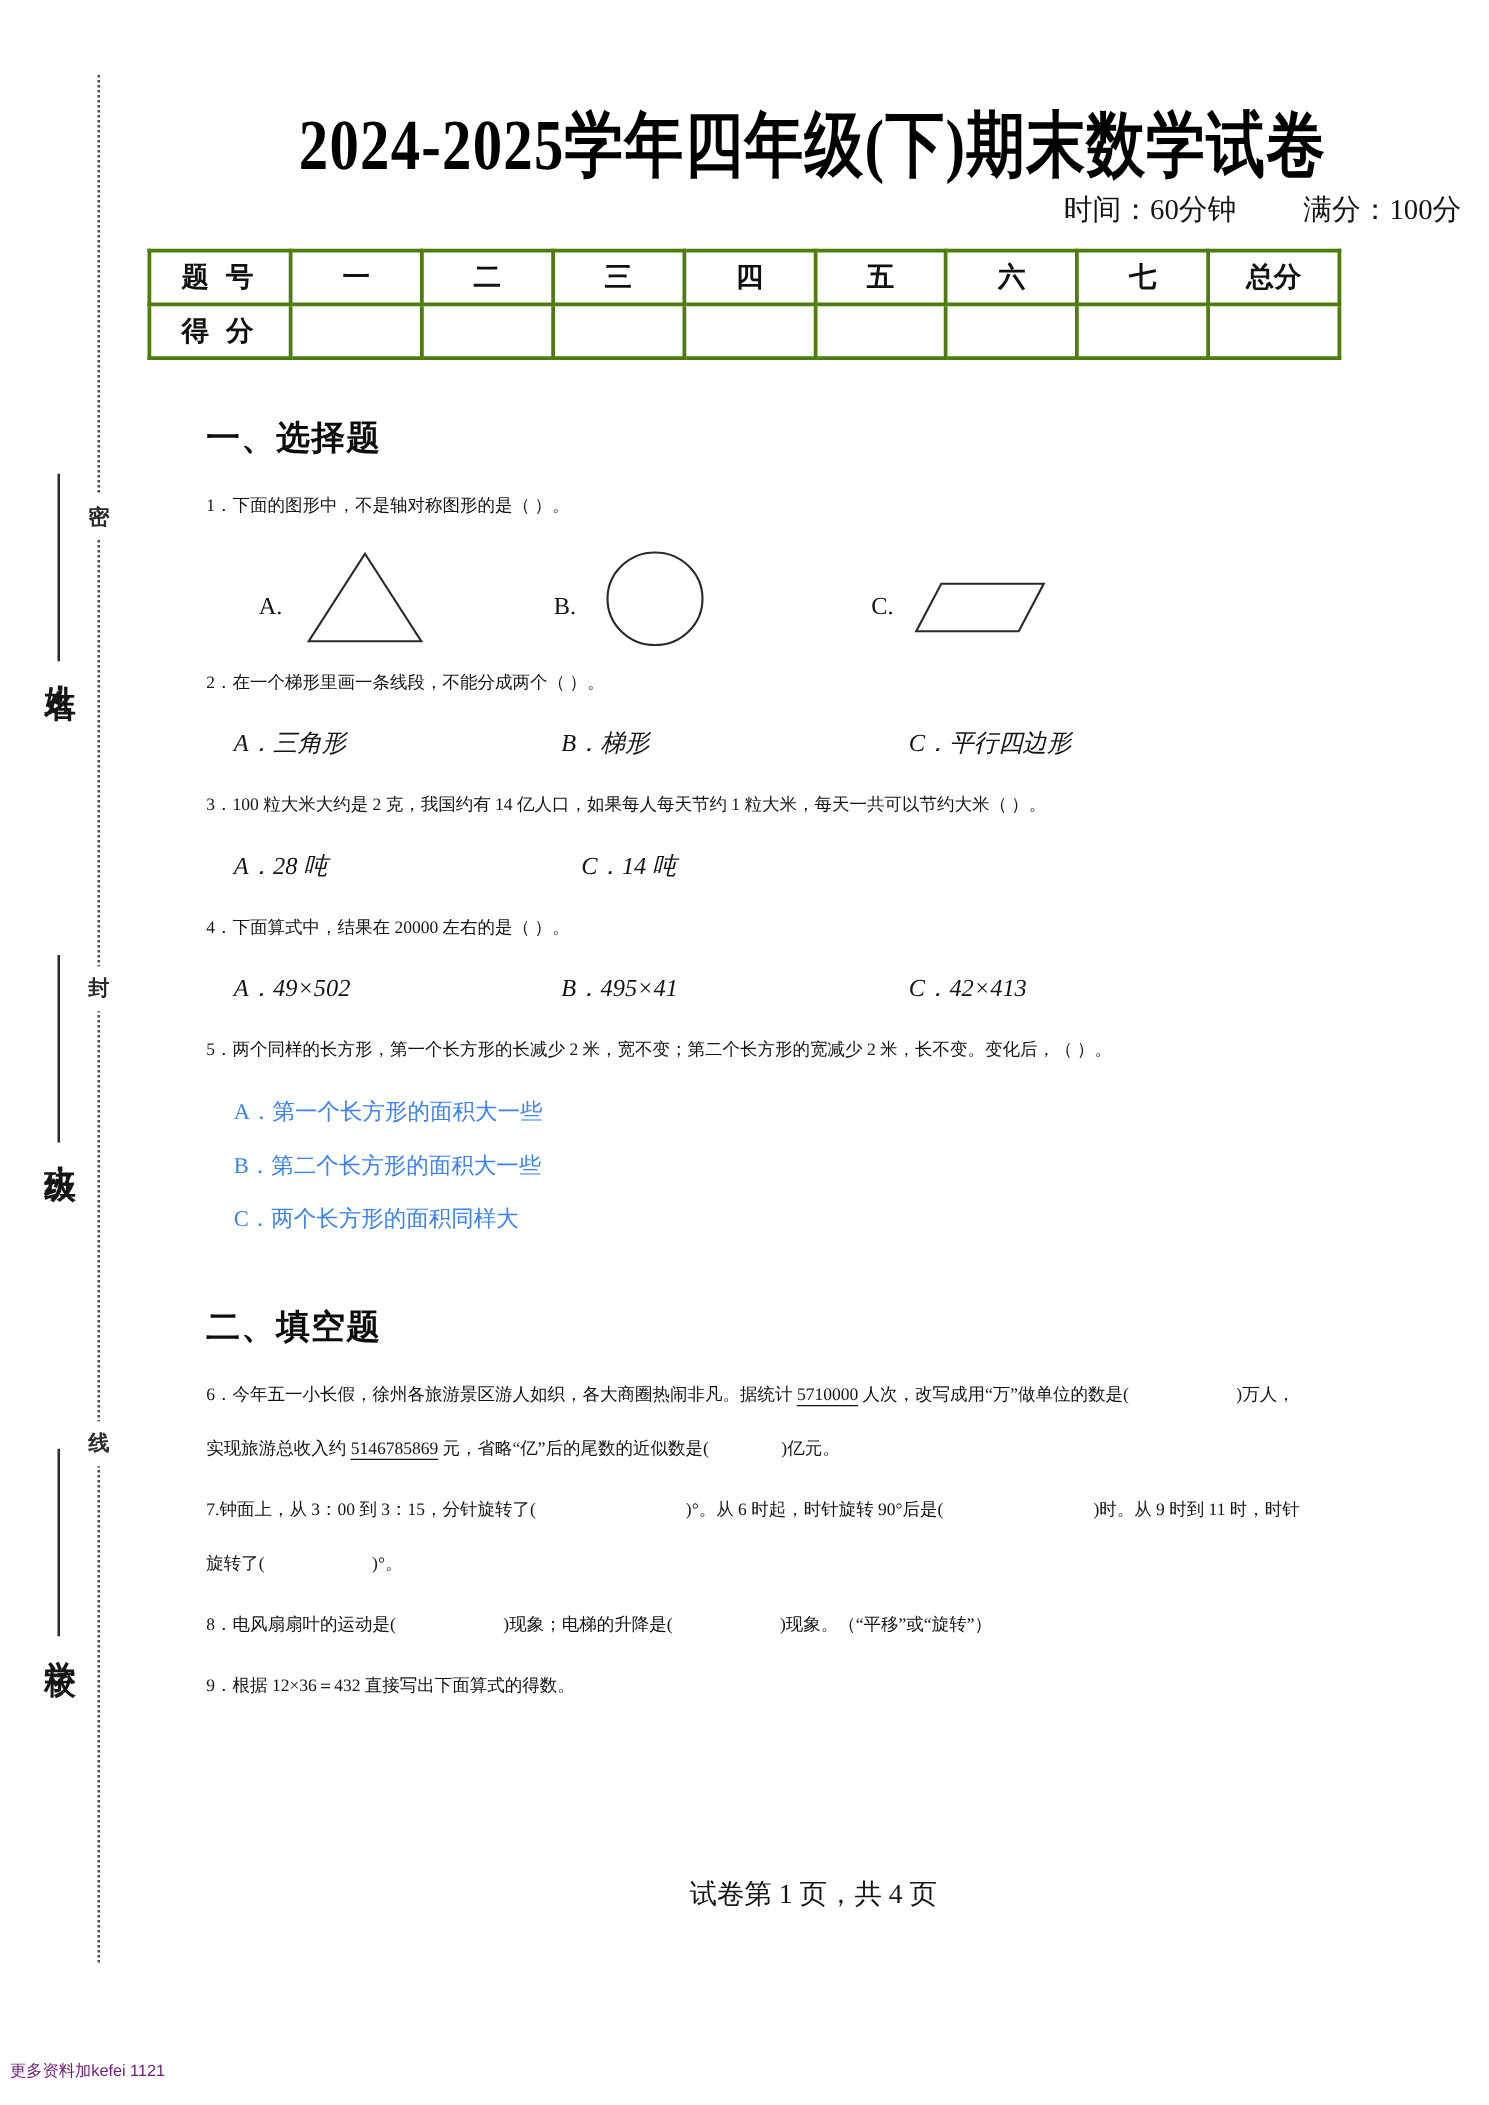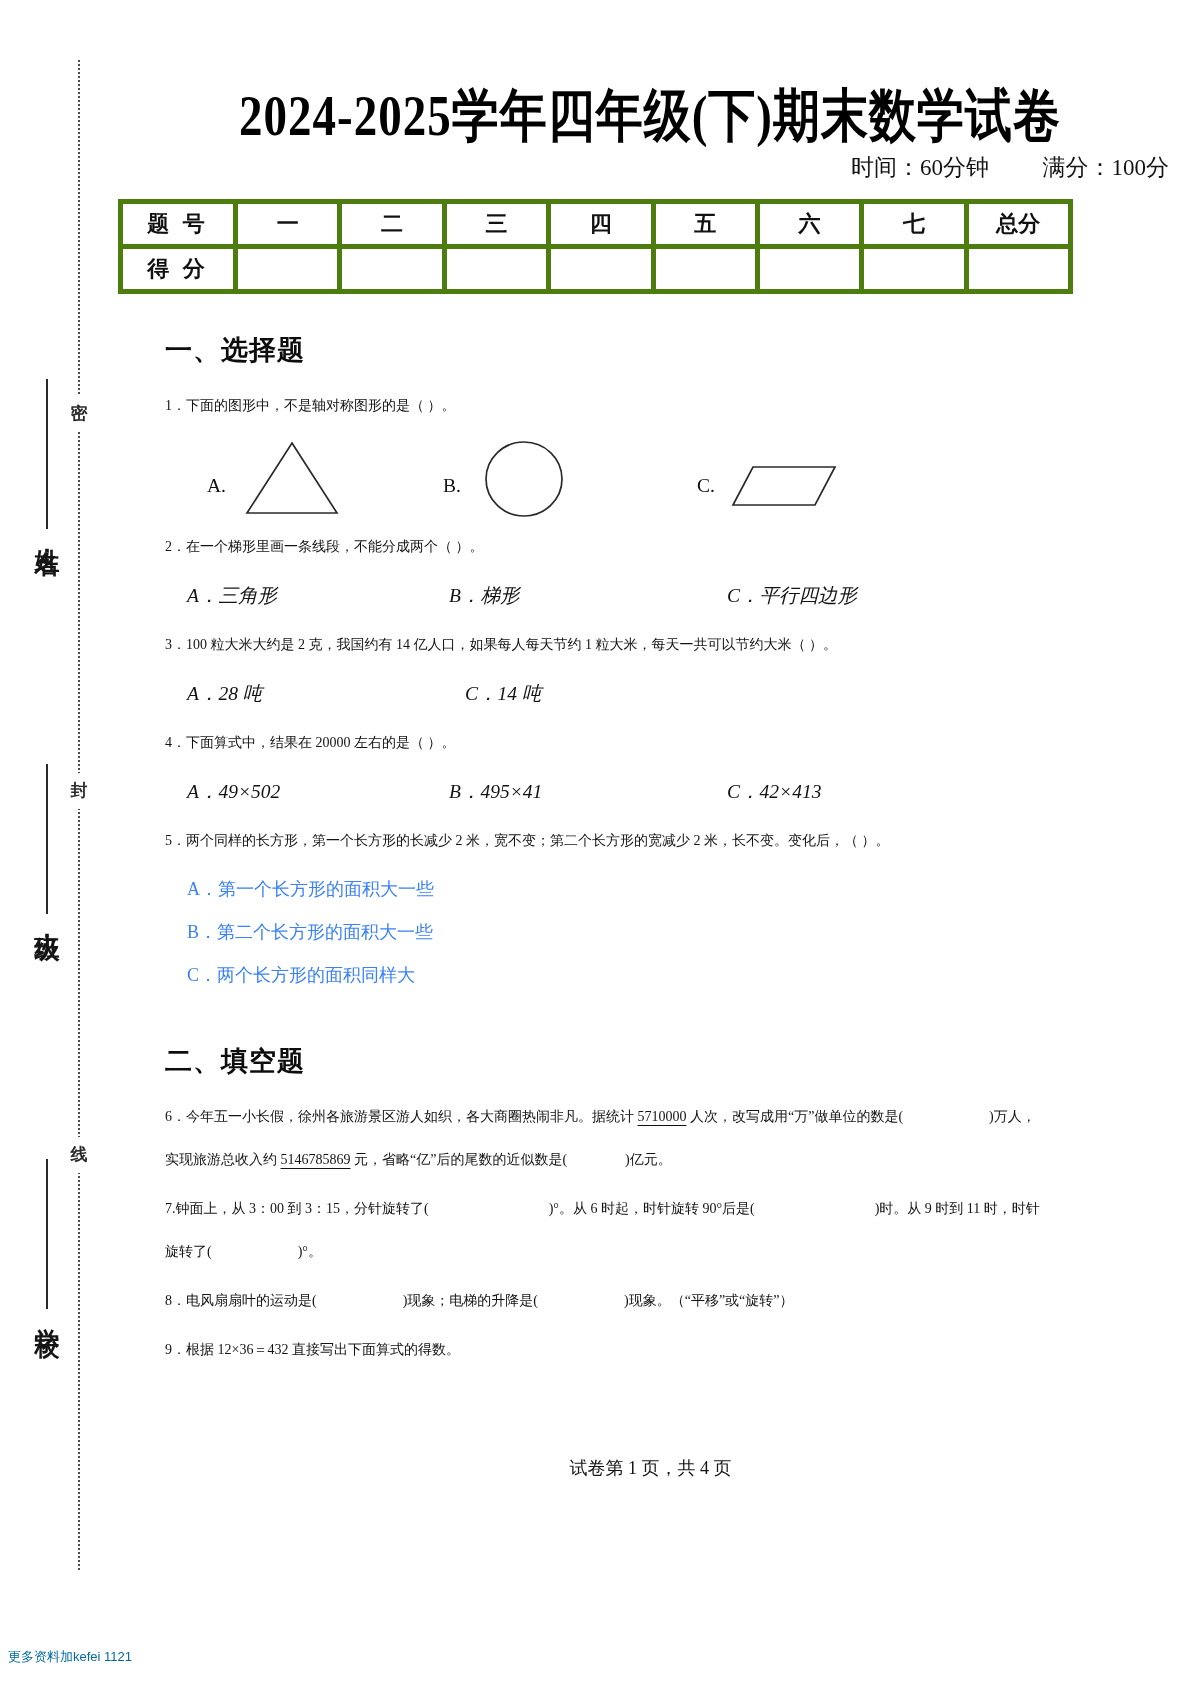--- a/index.html
+++ b/index.html
@@ -118,21 +118,21 @@
   
   .score-table {
     position: absolute;
     left: 8px;
     top: 199px;
     width: 955px;
     border-collapse: collapse;
     table-layout: fixed;
   }
   .score-table td {
-    border: 5px solid #4d7c0f;
+    border: 3px solid #4d7c0f;
     height: 38px;
     text-align: center;
     vertical-align: middle;
     font-size: 22px;
     font-weight: bold;
     color: #111;
     font-family: "Liberation Serif", "DejaVu Serif", serif;
   }
   .score-table td.head-cell {
     width: 108px;
@@ -197,32 +197,32 @@
     position: absolute;
     font-size: 19.5px;
     color: #131313;
   }
   .shape-box { position: absolute; }
 
   
   .footer {
     position: absolute;
     left: 0;
-    top: 1456px;
+    top: 1500px;
     width: 1081px;
     text-align: center;
-    font-size: 18px;
+    font-size: 22px;
     color: #151515;
   }
   .watermark {
     position: absolute;
     left: 8px;
     top: 1648px;
     font-size: 13px;
-    color: #0369a1;
+    color: #701a75;
     font-family: "Liberation Sans", sans-serif;
   }
 </style>
 </head>
 <body>
 
 <div id="page">
 
   <div class="seal-col">
     <div class="dotted-line"></div>

